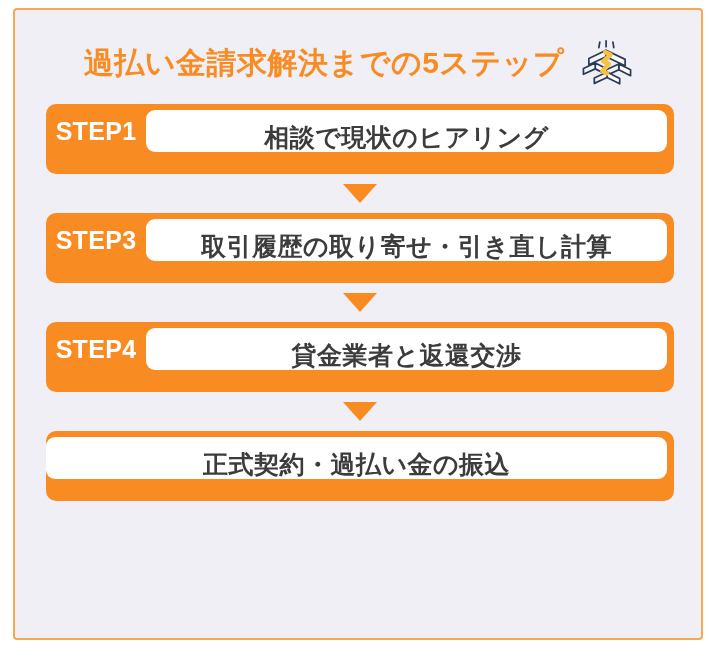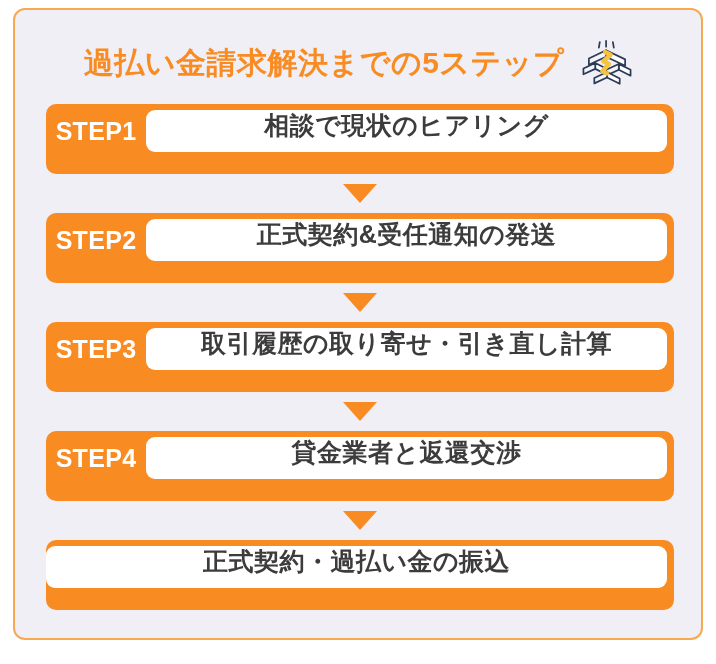--- a/index.html
+++ b/index.html
@@ -17,21 +17,21 @@
   
   #infographic-frame {
     position: absolute;
     left: 13px;
     top: 8px;
     width: 690px;
     height: 632px;
     box-sizing: border-box;
     background: #f0eff5;
     border: 2px solid #f7a952;
-    border-radius: 12px;
+    border-radius: 4px;
   }
 
   
   #header-row {
     position: absolute;
     left: 0;
     top: 18px;
     width: 690px;
     height: 70px;
     display: flex;
@@ -85,21 +85,21 @@
     letter-spacing: 0.3px;
     line-height: 1;
     user-select: none;
   }
   .step-panel {
     flex: 1 1 auto;
     align-self: stretch;
     background: #ffffff;
     border-radius: 9px;
     display: flex;
-    align-items: flex-start;
+    align-items: flex-end;
     justify-content: center;
   }
   .step-text {
     font-size: 25px;
     font-weight: bold;
     color: #3c3c3c;
     letter-spacing: 0.5px;
     line-height: 1.2;
     white-space: nowrap;
   }
@@ -154,58 +154,47 @@
         <div class="step-label">STEP1</div>
         <div class="step-panel">
           <div class="step-text">相談で現状のヒアリング</div>
         </div>
       </div>
       <div class="arrow-wrap">
         <div class="arrow-down"></div>
       </div>
     </div>
 
-    <div class="step-row">
-      <div class="step-card">
-        <div class="step-label">STEP2</div>
-        <div class="step-panel">
-          <div class="step-text">正式契約&amp;受任通知の発送</div>
+
+    <div class="step-row">
+      <div class="step-card">
+        <div class="step-label">STEP3</div>
+        <div class="step-panel">
+          <div class="step-text">取引履歴の取り寄せ・引き直し計算</div>
         </div>
       </div>
       <div class="arrow-wrap">
         <div class="arrow-down"></div>
       </div>
     </div>
 
     <div class="step-row">
       <div class="step-card">
-        <div class="step-label">STEP3</div>
-        <div class="step-panel">
-          <div class="step-text">取引履歴の取り寄せ・引き直し計算</div>
+        <div class="step-label">STEP4</div>
+        <div class="step-panel">
+          <div class="step-text">貸金業者と返還交渉</div>
         </div>
       </div>
       <div class="arrow-wrap">
         <div class="arrow-down"></div>
       </div>
     </div>
 
     <div class="step-row">
       <div class="step-card">
-        <div class="step-label">STEP4</div>
-        <div class="step-panel">
-          <div class="step-text">貸金業者と返還交渉</div>
-        </div>
-      </div>
-      <div class="arrow-wrap">
-        <div class="arrow-down"></div>
-      </div>
-    </div>
-
-    <div class="step-row">
-      <div class="step-card">
         <div class="step-panel">
           <div class="step-text">正式契約・過払い金の振込</div>
         </div>
       </div>
     </div>
 
   </div>
 </div>
 
 </body></html>

